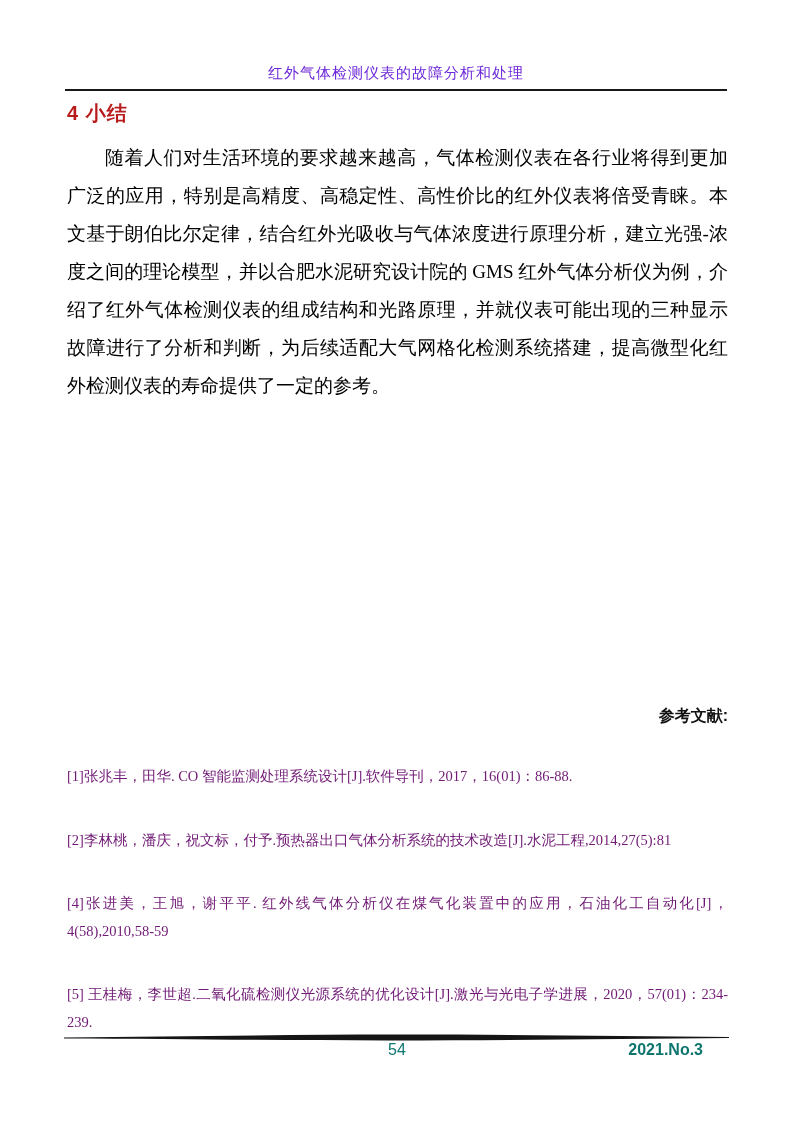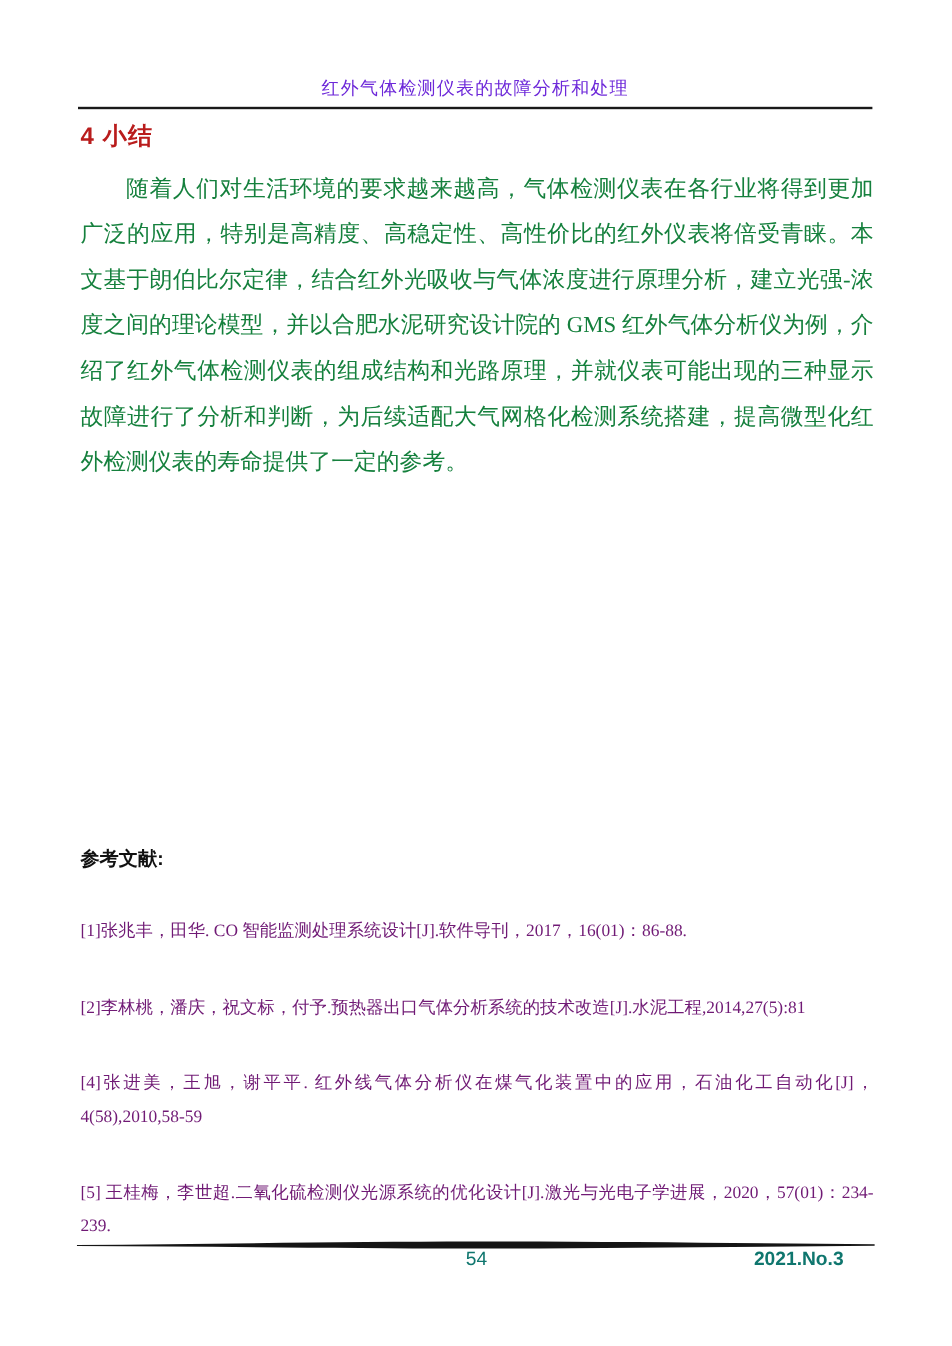--- a/index.html
+++ b/index.html
@@ -47,34 +47,35 @@
   .body-paragraph {
     position: absolute;
     top: 139px;
     left: 67px;
     width: 661px;
     font-size: 19px;
     line-height: 38px;
     text-align: justify;
     text-justify: inter-ideograph;
     text-indent: 2em;
-    color: #15803d;
+    color: #000000;
   }
   .references {
     position: absolute;
     top: 706px;
     left: 67px;
     width: 661px;
   }
   .references-heading {
     font-family: "Liberation Sans", "DejaVu Sans", sans-serif;
     font-size: 16px;
     font-weight: 700;
     color: #111111;
     margin: 0 0 9px 0;
+    text-align: right;
   }
   .reference-item {
     font-size: 14.5px;
     line-height: 27.5px;
     text-align: justify;
     text-justify: inter-ideograph;
     color: #701a75;
     margin-top: 36px;
   }
   .footer-rule {

